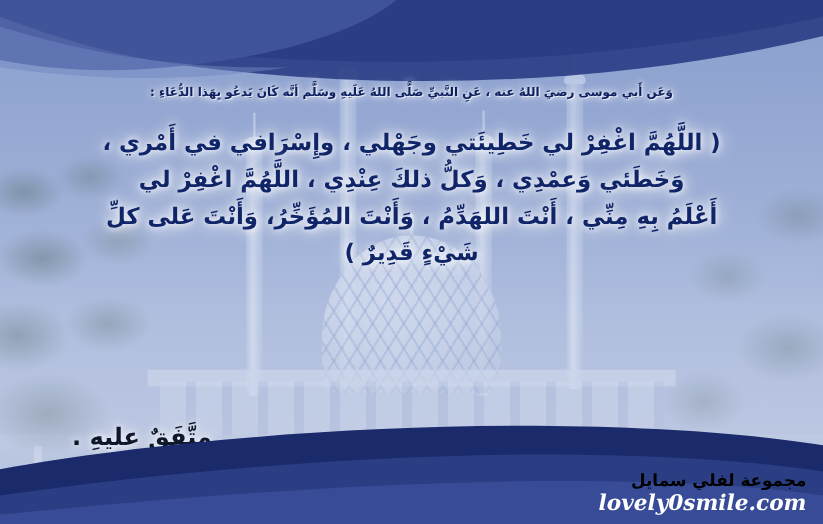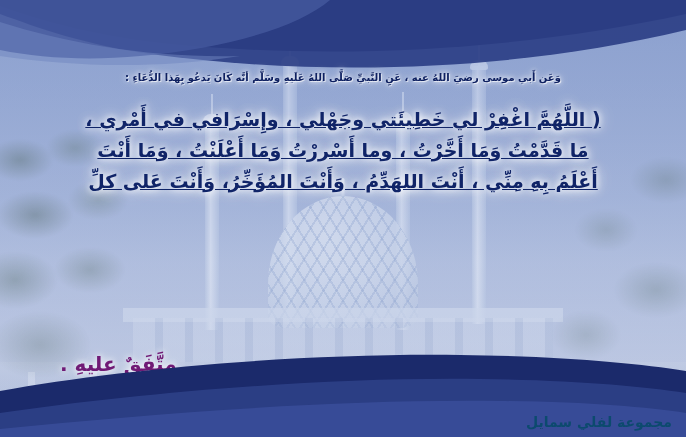--- a/index.html
+++ b/index.html
@@ -207,48 +207,47 @@
   .dua-line {
     font-size: 19px;
     font-weight: bold;
     color: #102468;
     line-height: 1.62;
     text-shadow:
       0 0 6px rgba(255,255,255,1),
       0 0 12px rgba(255,255,255,.9),
       0 0 18px rgba(255,255,255,.7);
     white-space: nowrap;
-    text-decoration: underline;
   }
   .attribution-row {
     position: absolute;
     left: 60px;
     top: 352px;
     direction: rtl;
     font-size: 20px;
     font-weight: bold;
-    color: #701a75;
+    color: #0f172a;
     text-shadow:
       0 0 6px rgba(255,255,255,.95),
       0 0 12px rgba(255,255,255,.75);
   }
 
   
   .brand {
     position: absolute;
     right: 14px;
     bottom: 6px;
     text-align: right;
     z-index: 5;
   }
   .brand-ar {
     direction: rtl;
     font-size: 14px;
     font-weight: bold;
-    color: #0c4a6e;
+    color: #000000;
     letter-spacing: .5px;
     line-height: 1.2;
   }
   .brand-url {
     font-family: "DejaVu Serif", serif;
     font-style: italic;
     font-size: 18px;
     font-weight: bold;
     color: #ffffff;
     line-height: 1.15;
@@ -279,29 +278,31 @@
     <path d="M0,0 L686,0 L686,14 C540,46 360,62 170,44 C100,37 44,22 0,6 Z" fill="#1b2a6b"></path>
     <path d="M0,0 L686,0 L686,30 C520,70 330,78 150,54 C86,45 38,28 0,14 Z" fill="#2c3f86" opacity="0.92"></path>
     <path d="M0,0 L330,0 C300,26 230,48 140,56 C88,61 40,58 0,50 Z" fill="#43579c" opacity="0.85"></path>
     <path d="M0,22 C70,44 150,58 240,56 C150,70 70,66 0,56 Z" fill="#6f86c0" opacity="0.5"></path>
   </svg>
 
   <div class="hadith-intro">وَعَن أَبي موسى رضيَ اللهُ عنه ، عَنِ النَّبيِّ صَلَّى اللهُ عَلَيهِ وسَلَّم أنَّه كَانَ يَدعُو بِهَذا الدُّعَاءِ :</div>
 
   <div class="dua-block">
     <div class="dua-line">( اللَّهُمَّ اغْفِرْ لي خَطِيئَتي وجَهْلي ، وإِسْرَافي في أَمْري ،</div>
-    <div class="dua-line">مَا قَدَّمْتُ وَمَا أَخَّرْتُ ، وما أَسْررْتُ وَمَا أَعْلَنْتُ ، وَمَا أَنْتَ</div>
+    <div class="dua-line">وَخَطَئي وَعمْدِي ، وَكلُّ ذلكَ عِنْدِي ، اللَّهُمَّ اغْفِرْ لي</div>
     <div class="dua-line">أَعْلَمُ بِهِ مِنِّي ، أَنْتَ اللهَدِّمُ ، وَأَنْتَ المُؤَخِّرُ، وَأَنْتَ عَلى كلِّ</div>
+    <div class="dua-line">شَيْءٍ قَدِيرٌ )</div>
   </div>
 
   <div class="attribution-row">متَّفَقٌ عليهِ .</div>
 
   <svg class="footer-waves" viewBox="0 0 686 110" preserveAspectRatio="none">
     <path d="M0,64 C120,42 300,26 460,28 C560,29 636,36 686,44 L686,110 L0,110 Z" fill="#1b2a6b"></path>
     <path d="M0,86 C140,66 320,50 480,52 C572,53 640,59 686,66 L686,110 L0,110 Z" fill="#2c3f86" opacity="0.95"></path>
     <path d="M0,102 C160,86 340,72 500,74 C588,75 646,80 686,86 L686,110 L0,110 Z" fill="#3d51a0" opacity="0.7"></path>
   </svg>
 
   <div class="brand">
     <div class="brand-ar">مجموعة لفلي سمايل</div>
+    <div class="brand-url">lovely0smile.com</div>
   </div>
 
 </div>
 
 </body></html>

